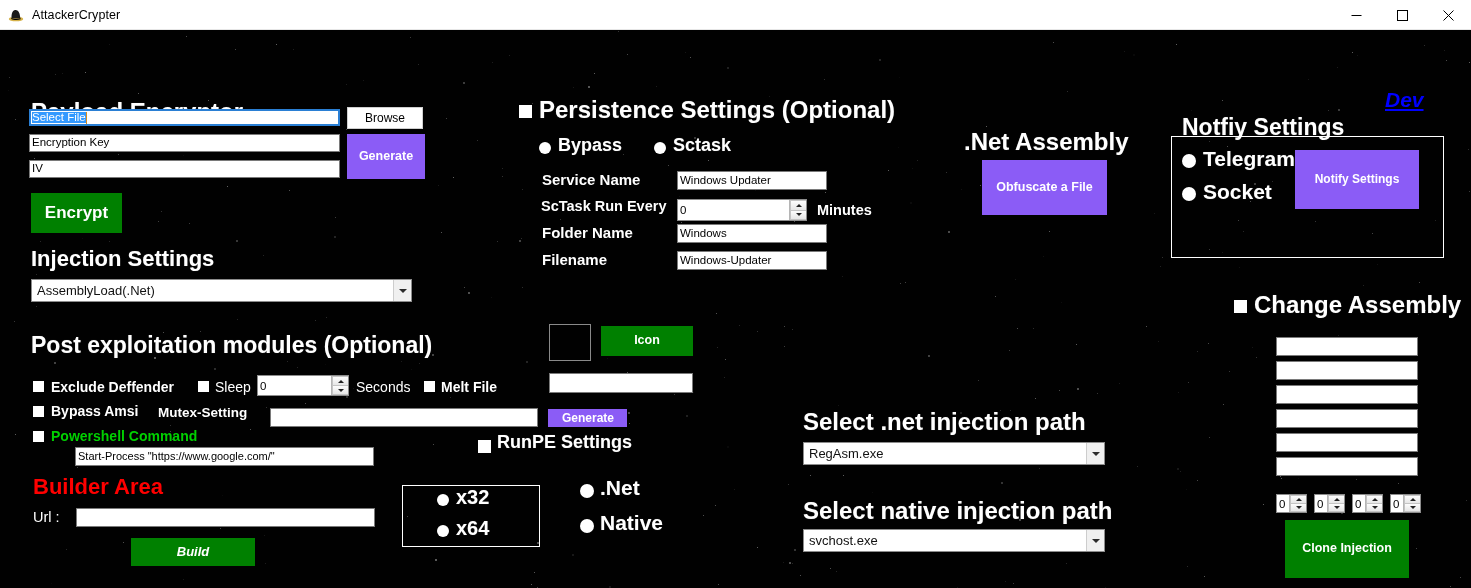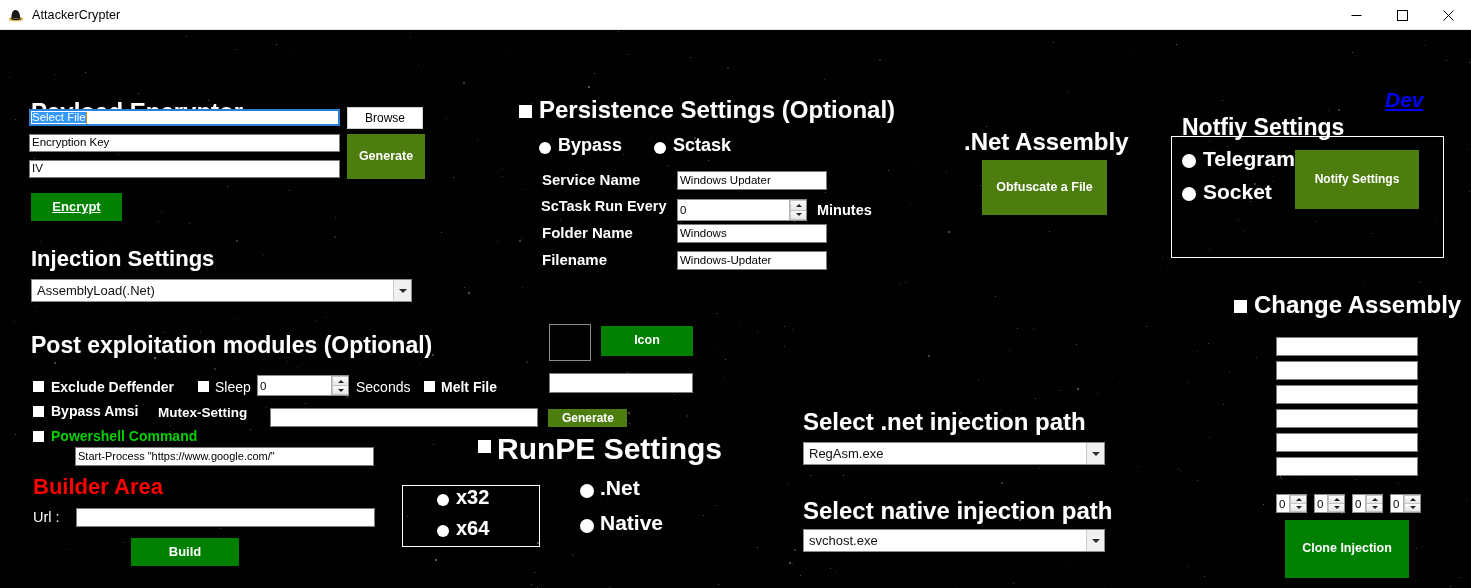--- a/index.html
+++ b/index.html
@@ -102,21 +102,21 @@
   .btn {
     position: absolute;
     display: flex; align-items: center; justify-content: center;
     font-weight: bold;
     cursor: pointer;
     border: none;
     text-align: center;
     line-height: 1.05;
   }
   .btn.white { background:#ffffff; color:#000; font-weight:normal; font-size:12px; border:1px solid #cfcfcf;}
-  .btn.red   { background:#4d7c0f; color:#ffffff; }
+  .btn.red   { background:#8b5cf6; color:#ffffff; }
   .btn.green { background:#008000; color:#ffffff; }
 
   
   .cbo {
     position: absolute;
     background: #ffffff;
     border: 1px solid #8c8c8c;
     display: flex; align-items: center;
     font-size: 13px; color: #111;
     padding-left: 5px;
@@ -595,21 +595,21 @@
     <div class="tb" style="left:29px; top:130px; width:311px; height:18px;">
       <span>IV</span>
     </div>
 
     <div class="tb" style="left:29px; top:104px; width:311px; height:18px;">
       <span>Encryption Key</span>
     </div>
 
     <div class="btn red" style="left:347px; top:104px; width:78px; height:45px; font-size:12.5px;">Generate</div>
 
-    <div class="btn green" style="left:31px; top:163px; width:91px; height:28px; font-size:13px;text-decoration:underline;">Encrypt</div>
+    <div class="btn green" style="left:31px; top:163px; width:91px; height:40px; font-size:17px;">Encrypt</div>
 
     <div class="hdr" style="left:31px; top:216px; font-size:22px;">Injection Settings</div>
 
     <div class="cbo" style="left:31px; top:249px; width:381px; height:23px;">
       <span>AssemblyLoad(.Net)</span>
       <span class="arrowbox"></span>
     </div>
 
     <div class="hdr" style="left:31px; top:302px; font-size:23px;">Post exploitation modules (Optional)</div>
 
@@ -651,21 +651,21 @@
     </div>
 
     <div class="hdr" style="left:33px; top:444px; font-size:22px; color:#ff0000; text-shadow:none;">Builder Area</div>
 
     <div class="lbl" style="left:33px; top:479px; font-size:14.5px;">Url :</div>
 
     <div class="tb" style="left:76px; top:478px; width:299px; height:19px;">
       <span></span>
     </div>
 
-    <div class="btn green" style="left:131px; top:508px; width:108px; height:28px; font-size:13px;">Build</div>
+    <div class="btn green" style="left:131px; top:508px; width:124px; height:28px; font-size:13px;font-style:italic;">Build</div>
 
     <div class="chk" style="left:519px; top:75px; width:13px; height:13px;"></div>
     <div class="hdr" style="left:539px; top:66px; font-size:24px;">Persistence Settings (Optional)</div>
 
     <div class="rad" style="left:539px; top:112px;"></div>
     <div class="hdr" style="left:558px; top:105px; font-size:18px;">Bypass</div>
 
     <div class="rad" style="left:654px; top:112px;"></div>
     <div class="hdr" style="left:673px; top:105px; font-size:18px;">Sctask</div>
 
@@ -695,21 +695,21 @@
     </div>
 
     <div class="iconbox" style="left:549px; top:294px; width:42px; height:37px;"></div>
     <div class="btn green" style="left:601px; top:296px; width:92px; height:30px; font-size:12.5px;">Icon</div>
     <div class="tb" style="left:549px; top:343px; width:144px; height:20px;">
       <span></span>
     </div>
     <div class="btn red" style="left:549px; top:379px; width:78px; height:18px; font-size:12px;">Generate</div>
 
     <div class="chk" style="left:478px; top:410px; width:13px; height:13px;"></div>
-    <div class="hdr" style="left:497px; top:402px; font-size:30px;">RunPE Settings</div>
+    <div class="hdr" style="left:497px; top:402px; font-size:18px;">RunPE Settings</div>
 
     <div class="grpbox" style="left:402px; top:455px; width:138px; height:62px;"></div>
     <div class="rad" style="left:437px; top:464px;"></div>
     <div class="hdr" style="left:456px; top:456px; font-size:20px;">x32</div>
     <div class="rad" style="left:437px; top:495px;"></div>
     <div class="hdr" style="left:456px; top:487px; font-size:20px;">x64</div>
 
     <div class="rad" style="left:580px; top:454px; width:14px; height:14px;"></div>
     <div class="hdr" style="left:600px; top:446px; font-size:21px;">.Net</div>
     <div class="rad" style="left:580px; top:489px; width:14px; height:14px;"></div>

